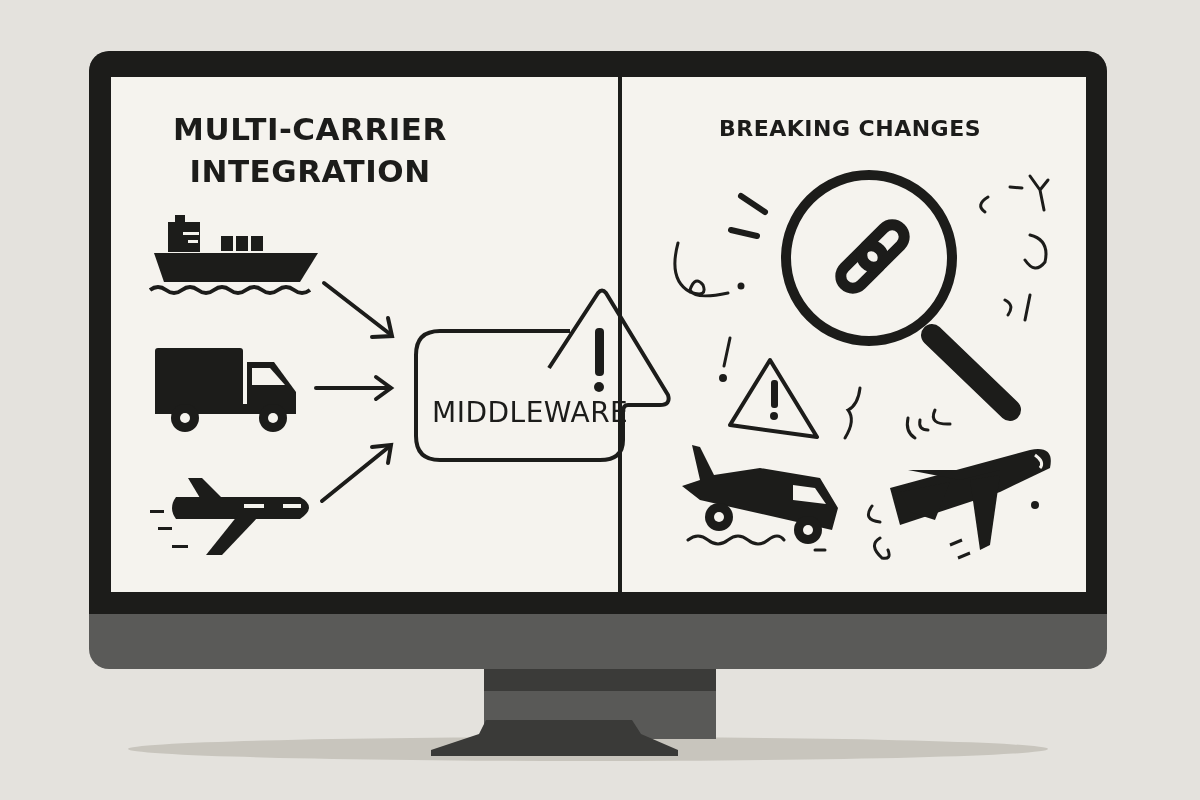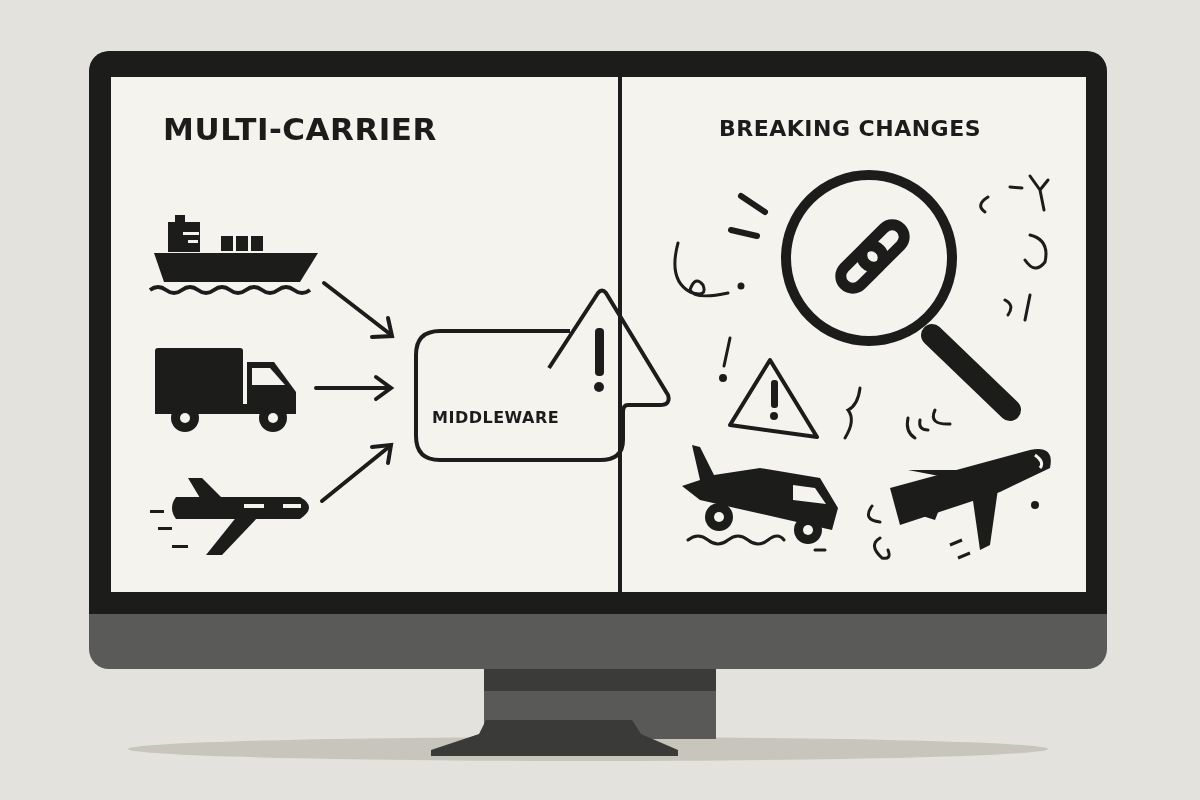--- a/index.html
+++ b/index.html
@@ -5,23 +5,23 @@
   html,body{margin:0;padding:0;}
   body{width:1200px;height:800px;background:#e4e2dd;position:relative;overflow:hidden;font-family:"DejaVu Sans","Liberation Sans",sans-serif;}
   .shadow{position:absolute;left:128px;top:737px;width:920px;height:24px;border-radius:50%;background:#c8c5bd;}
   .monitor{position:absolute;left:89px;top:51px;width:1018px;height:618px;background:#5a5a58;border-radius:20px;overflow:hidden;}
   .bezel{position:absolute;left:0;top:0;width:1018px;height:563px;background:#1c1c1a;border-radius:20px 20px 0 0;}
   .screen{position:absolute;left:22px;top:26px;width:975px;height:515px;background:#f5f3ee;}
   .divider{position:absolute;left:507px;top:0;width:4px;height:515px;background:#1c1c1a;}
   .stand-neck{position:absolute;left:484px;top:669px;width:232px;height:70px;background:#595957;}
   .stand-neck-top{position:absolute;left:484px;top:669px;width:232px;height:22px;background:#3b3b39;}
   .title{position:absolute;color:#1c1c1a;font-weight:bold;text-align:center;letter-spacing:0.5px;}
-  .t-left{left:105px;top:108px;width:390px;font-size:31px;line-height:42px;}
+  .t-left{left:115px;top:108px;width:390px;font-size:31px;line-height:42px;}
   .t-right{left:640px;top:108px;width:420px;font-size:22px;line-height:42px;}
-  .mw-label{position:absolute;left:432px;top:408px;font-size:16px;font-weight:bold;color:#1c1c1a;letter-spacing:0.5px;}
+  .mw-label{position:absolute;left:432px;top:396px;font-size:28px;font-weight:normal;color:#1c1c1a;letter-spacing:0.5px;}
   svg{position:absolute;left:0;top:0;}
 </style>
 </head>
 <body>
 
 <div class="shadow"></div>
 <div class="stand-neck"></div>
 <div class="stand-neck-top"></div>
 
 <div class="monitor">
@@ -32,20 +32,21 @@
   </div>
 </div>
 
 <svg width="1200" height="800">
   <path d="M489 729 L482 760 L428 804 L0 0" fill="none"></path>
   <path d="M486 720 L479 734 L431 750 L431 756 L678 756 L678 750 L641 734 L632 720 Z" fill="#3a3a38" transform="translate(0,0)"></path>
 </svg>
 
 <div class="title t-left">
   <div>MULTI-CARRIER</div>
+  <div>INTEGRATION</div>
 </div>
 <div class="title t-right">BREAKING CHANGES</div>
 
 <svg width="1200" height="800">
 
   <g fill="#1c1c1a">
     <rect x="175" y="215" width="10" height="10"></rect>
     <rect x="168" y="222" width="32" height="30"></rect>
     <rect x="221" y="236" width="12" height="15"></rect>
     <rect x="236" y="236" width="12" height="15"></rect>

